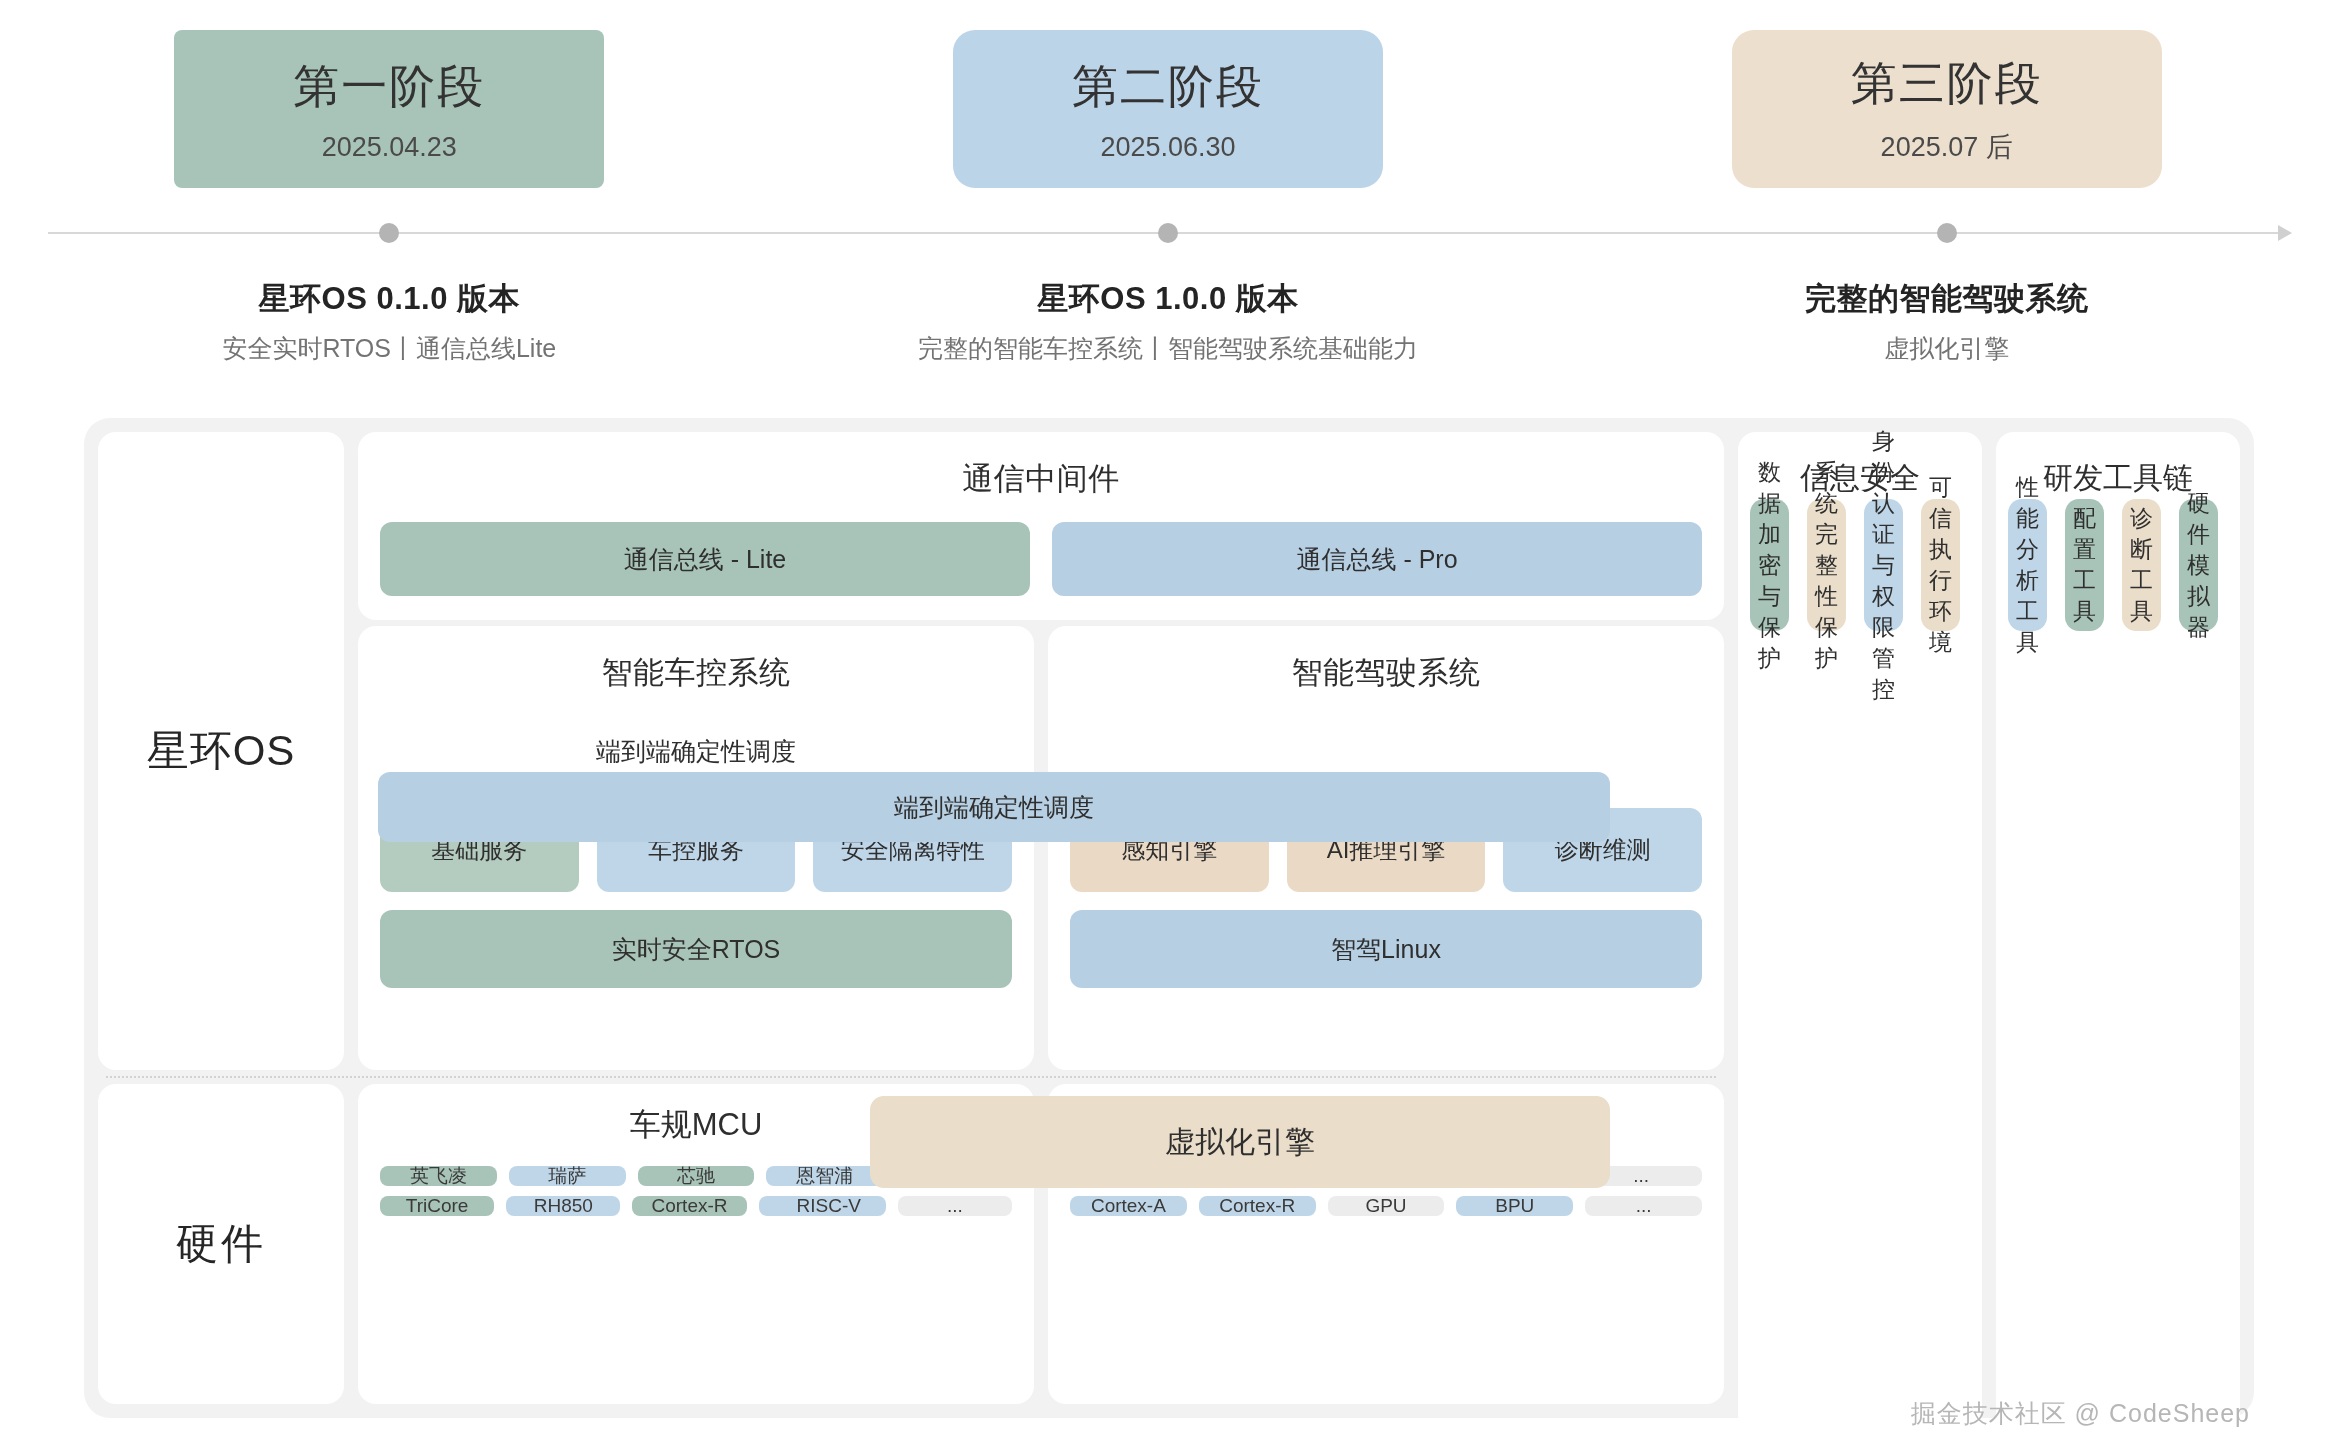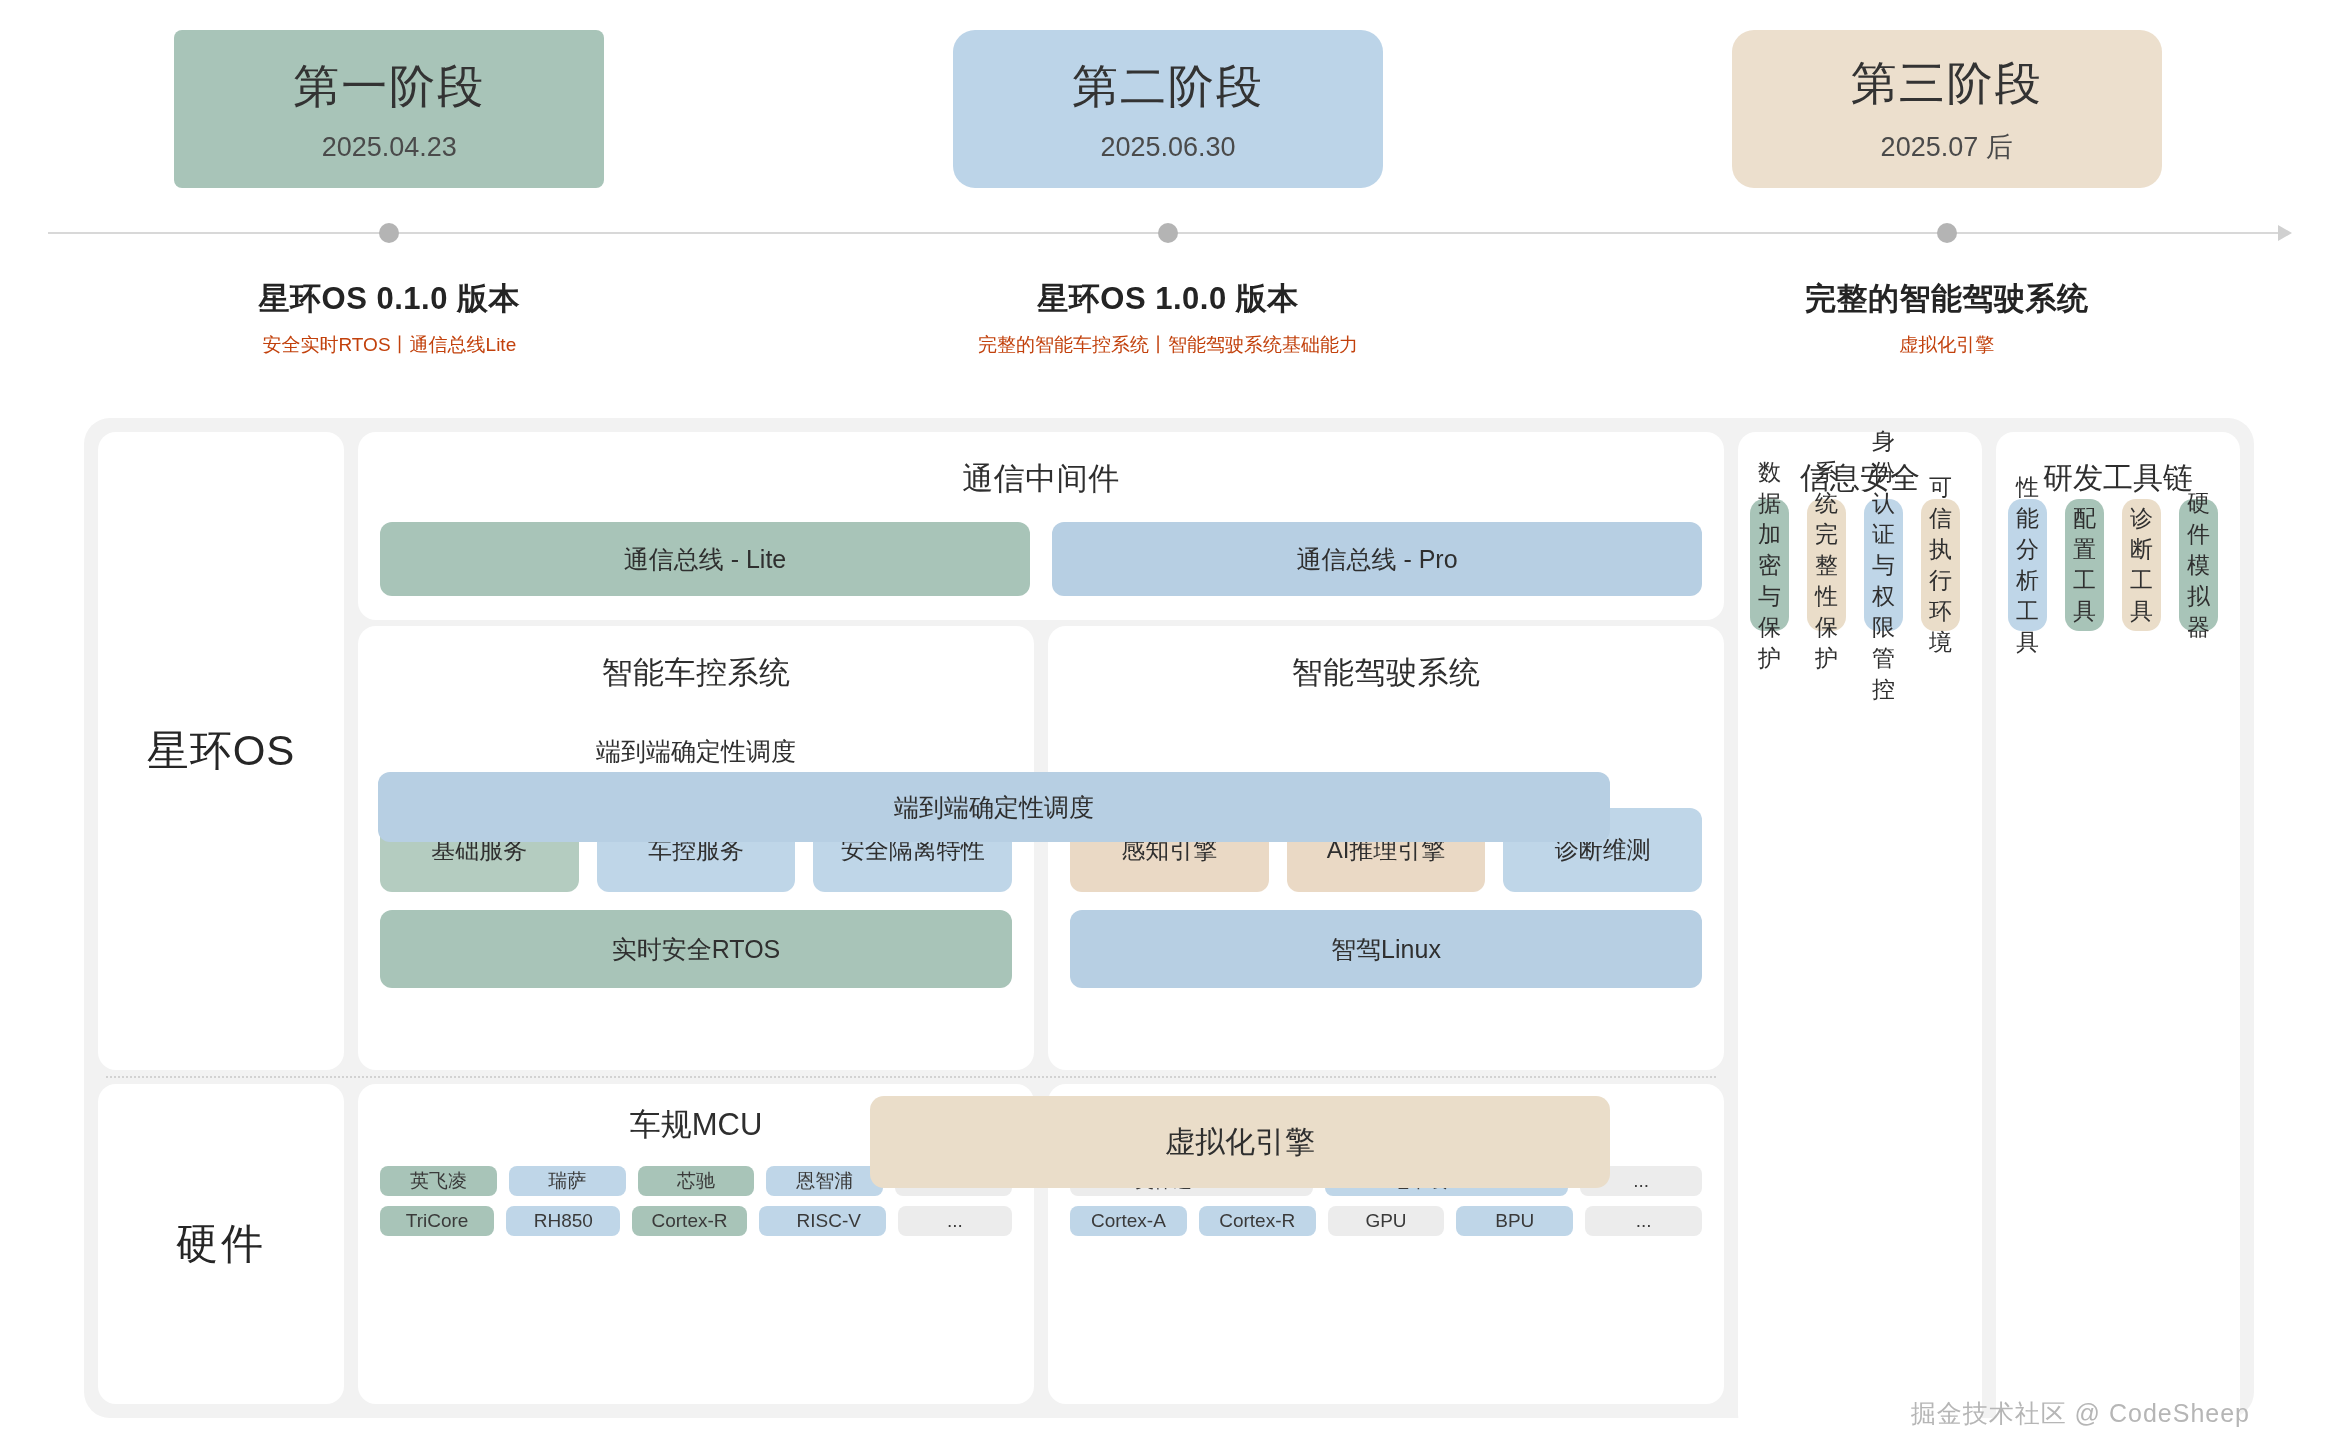--- a/index.html
+++ b/index.html
@@ -38,21 +38,21 @@
   .axis-dots { position: absolute; left: 0; right: 0; top: 0; display: flex; }
   .dot-slot { flex: 1; display: flex; justify-content: center; }
   .axis-dot {
     width: 20px; height: 20px; border-radius: 50%;
     background: #b4b4b4; margin-top: 13px;
   }
 
   .phase-labels { display: flex; margin-top: 22px; }
   .label-slot { flex: 1; display: flex; flex-direction: column; align-items: center; gap: 12px; }
   .label-main { font-size: 31px; font-weight: 700; color: #242424; letter-spacing: 0.5px; }
-  .label-sub { font-size: 19px; font-weight: 400; color: #c2410c; }
+  .label-sub { font-size: 25px; font-weight: 400; color: #737373; }
 
   
   .arch {
     position: absolute; left: 84px; top: 418px;
     width: 2170px; height: 1000px;
     background: #f2f2f2; border-radius: 26px;
     padding: 14px;
     display: flex; flex-direction: column;
   }
   .arch-top { display: flex; gap: 14px; height: 638px; }
@@ -116,21 +116,21 @@
     display: flex; align-items: center; justify-content: center;
     font-size: 23px; color: #2f2f2f; text-align: center; padding: 0 8px;
   }
   .side-col-tall { height: 1000px; }
 
   
   .hw-card { flex: 1; padding: 20px 22px 20px 22px; display: flex; flex-direction: column; }
   .hw-title { font-size: 31px; font-weight: 400; color: #2e2e2e; text-align: center; margin-bottom: 20px; }
   .tag-row { display: flex; gap: 12px; margin-bottom: 10px; }
   .tag {
-    flex: 1; height: 30px; border-radius: 8px;
+    flex: 1; height: 20px; border-radius: 8px;
     display: flex; align-items: center; justify-content: center;
     font-size: 19px; color: #3a3a3a;
   }
   .tag.wide2 { flex: 2; }
 
   .watermark {
     position: absolute; right: 86px; bottom: 16px;
     font-size: 25px; color: #b6b6b6; letter-spacing: 1px;
   }
 </style>

